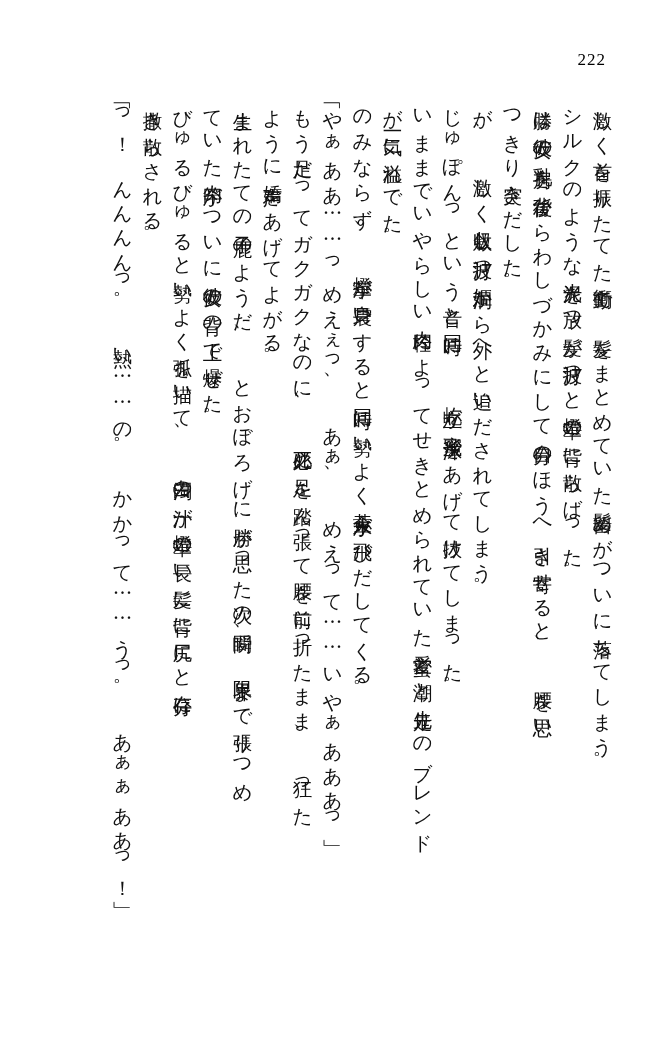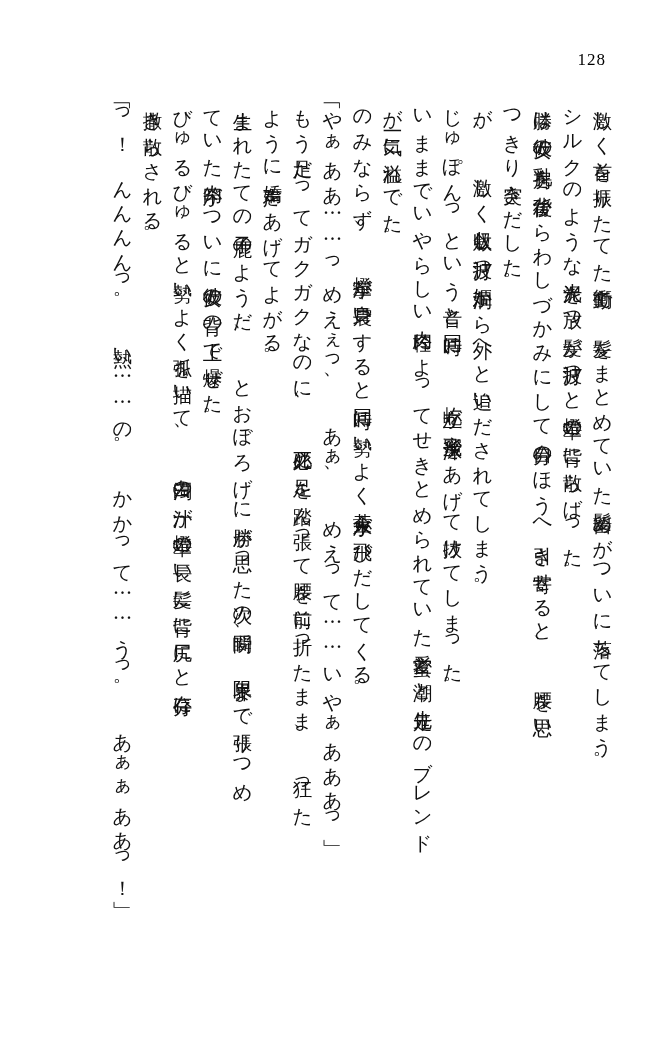--- a/index.html
+++ b/index.html
@@ -53,21 +53,21 @@
     white-space: pre-wrap;
     font-family: "DejaVu Serif", "Liberation Serif", serif;
     color: #111;
   }
 </style>
 </head>
 <body>
 
 <div class="page">
 
-  <div class="page-number">128</div>
+  <div class="page-number">222</div>
 
   <div class="body-text">
     <div class="col">激しく首を振りたてた衝動で、髪をまとめていた髪留めがついに落ちてしまう。</div>
     <div class="col">シルクのような光沢を放つ髪が波打つと燈華の背に散らばった。</div>
     <div class="col">勝は彼女の乳房を背後からわしづかみにして自分のほうへ引き寄せると、　腰を思い</div>
     <div class="col">つきり突きだした。</div>
     <div class="col">が、　激しく収斂し波打つ姫洞から外へと追いだされてしまう。</div>
     <div class="col">じゅぽんっという音と同時に、　屹立が蜜飛沫をあげて抜けてしまった。</div>
     <div class="col">いままでいやらしい肉栓によってせきとめられていた愛蜜と潮と先走りのブレンド</div>
     <div class="col">が一気に溢れでた。</div>

